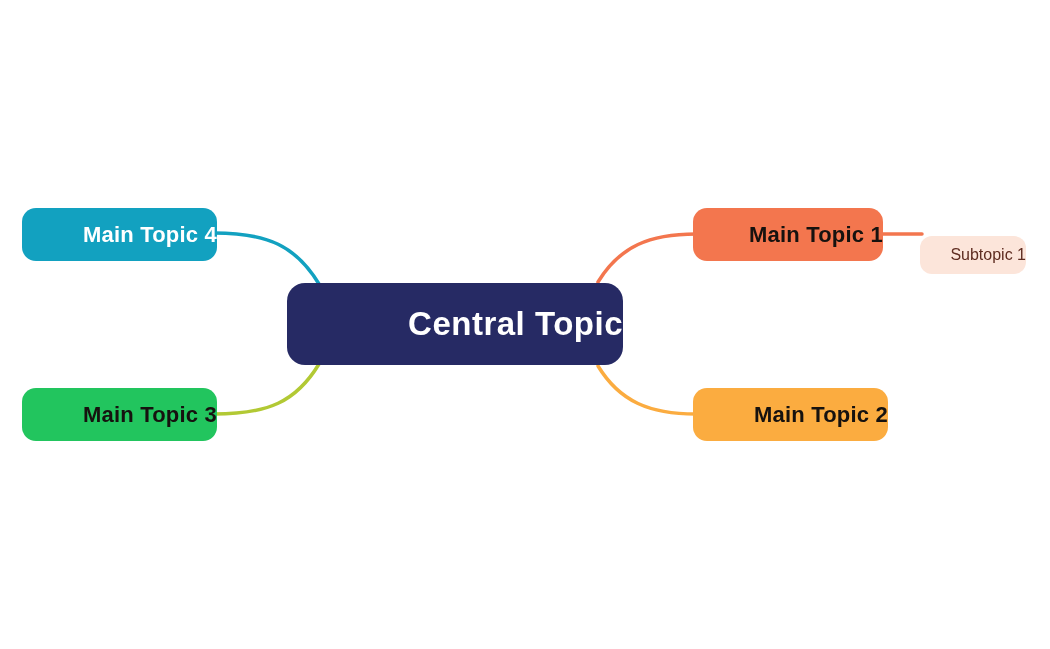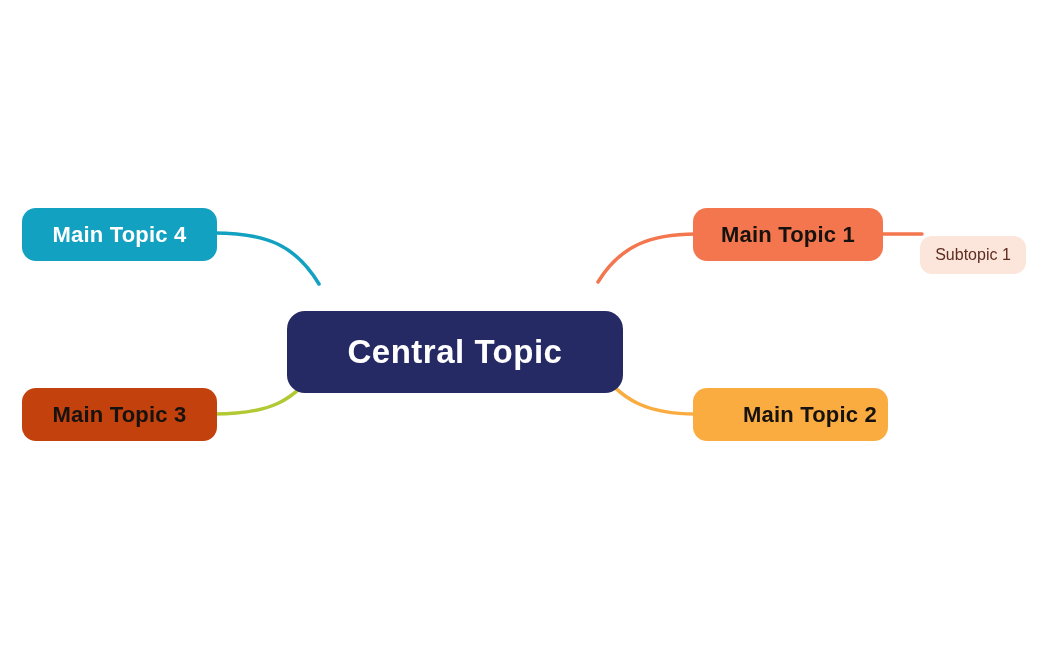--- a/index.html
+++ b/index.html
@@ -10,29 +10,29 @@
     font-family:"Liberation Sans",sans-serif;
     overflow:hidden;
   }
   .connectors{
     position:absolute;left:0;top:0;width:1050px;height:649px;
     z-index:1;
   }
   .node{
     position:absolute;
     z-index:2;
-    display:flex;align-items:center;justify-content:center;
+    display:flex;align-items:center;justify-content:flex-end;
     box-sizing:border-box;
     cursor:pointer;
   }
   .node .label{white-space:nowrap;}
   .central-node{
     left:287px;top:283px;width:336px;height:82px;
     border-radius:18px;
-    font-size:33px;font-weight:600;letter-spacing:0.5px;margin-top:28px;
+    font-size:33px;font-weight:600;letter-spacing:0.5px;
   }
   .main-node{
     width:195px;height:53px;
     border-radius:14px;
     font-size:22px;font-weight:600;letter-spacing:0.2px;
   }
   .pos-mt1{left:693px;top:208px;width:190px;}
   .pos-mt2{left:693px;top:388px;padding-left:39px;}
   .pos-mt3{left:22px;top:388px;}
   .pos-mt4{left:22px;top:208px;}
@@ -60,21 +60,21 @@
   </div>
 
   <div class="node main-node pos-mt1" style="background-color: rgb(243, 118, 78);">
     <span class="label" style="color: rgb(22, 18, 15);">Main Topic 1</span>
   </div>
 
   <div class="node main-node pos-mt2" style="background-color: rgb(251, 172, 64);">
     <span class="label" style="color: rgb(22, 18, 15);">Main Topic 2</span>
   </div>
 
-  <div class="node main-node pos-mt3" style="background-color: #c2410c;">
+  <div class="node main-node pos-mt3" style="background-color: #22c55e;">
     <span class="label" style="color: rgb(22, 18, 15);">Main Topic 3</span>
   </div>
 
   <div class="node main-node pos-mt4" style="background-color: rgb(18, 161, 192);">
     <span class="label" style="color: rgb(255, 255, 255);">Main Topic 4</span>
   </div>
 
   <div class="node sub-node" style="background-color: rgb(252, 229, 218); margin-top: 20px;">
     <span class="label" style="color: rgb(94, 44, 32);">Subtopic 1</span>
   </div>

